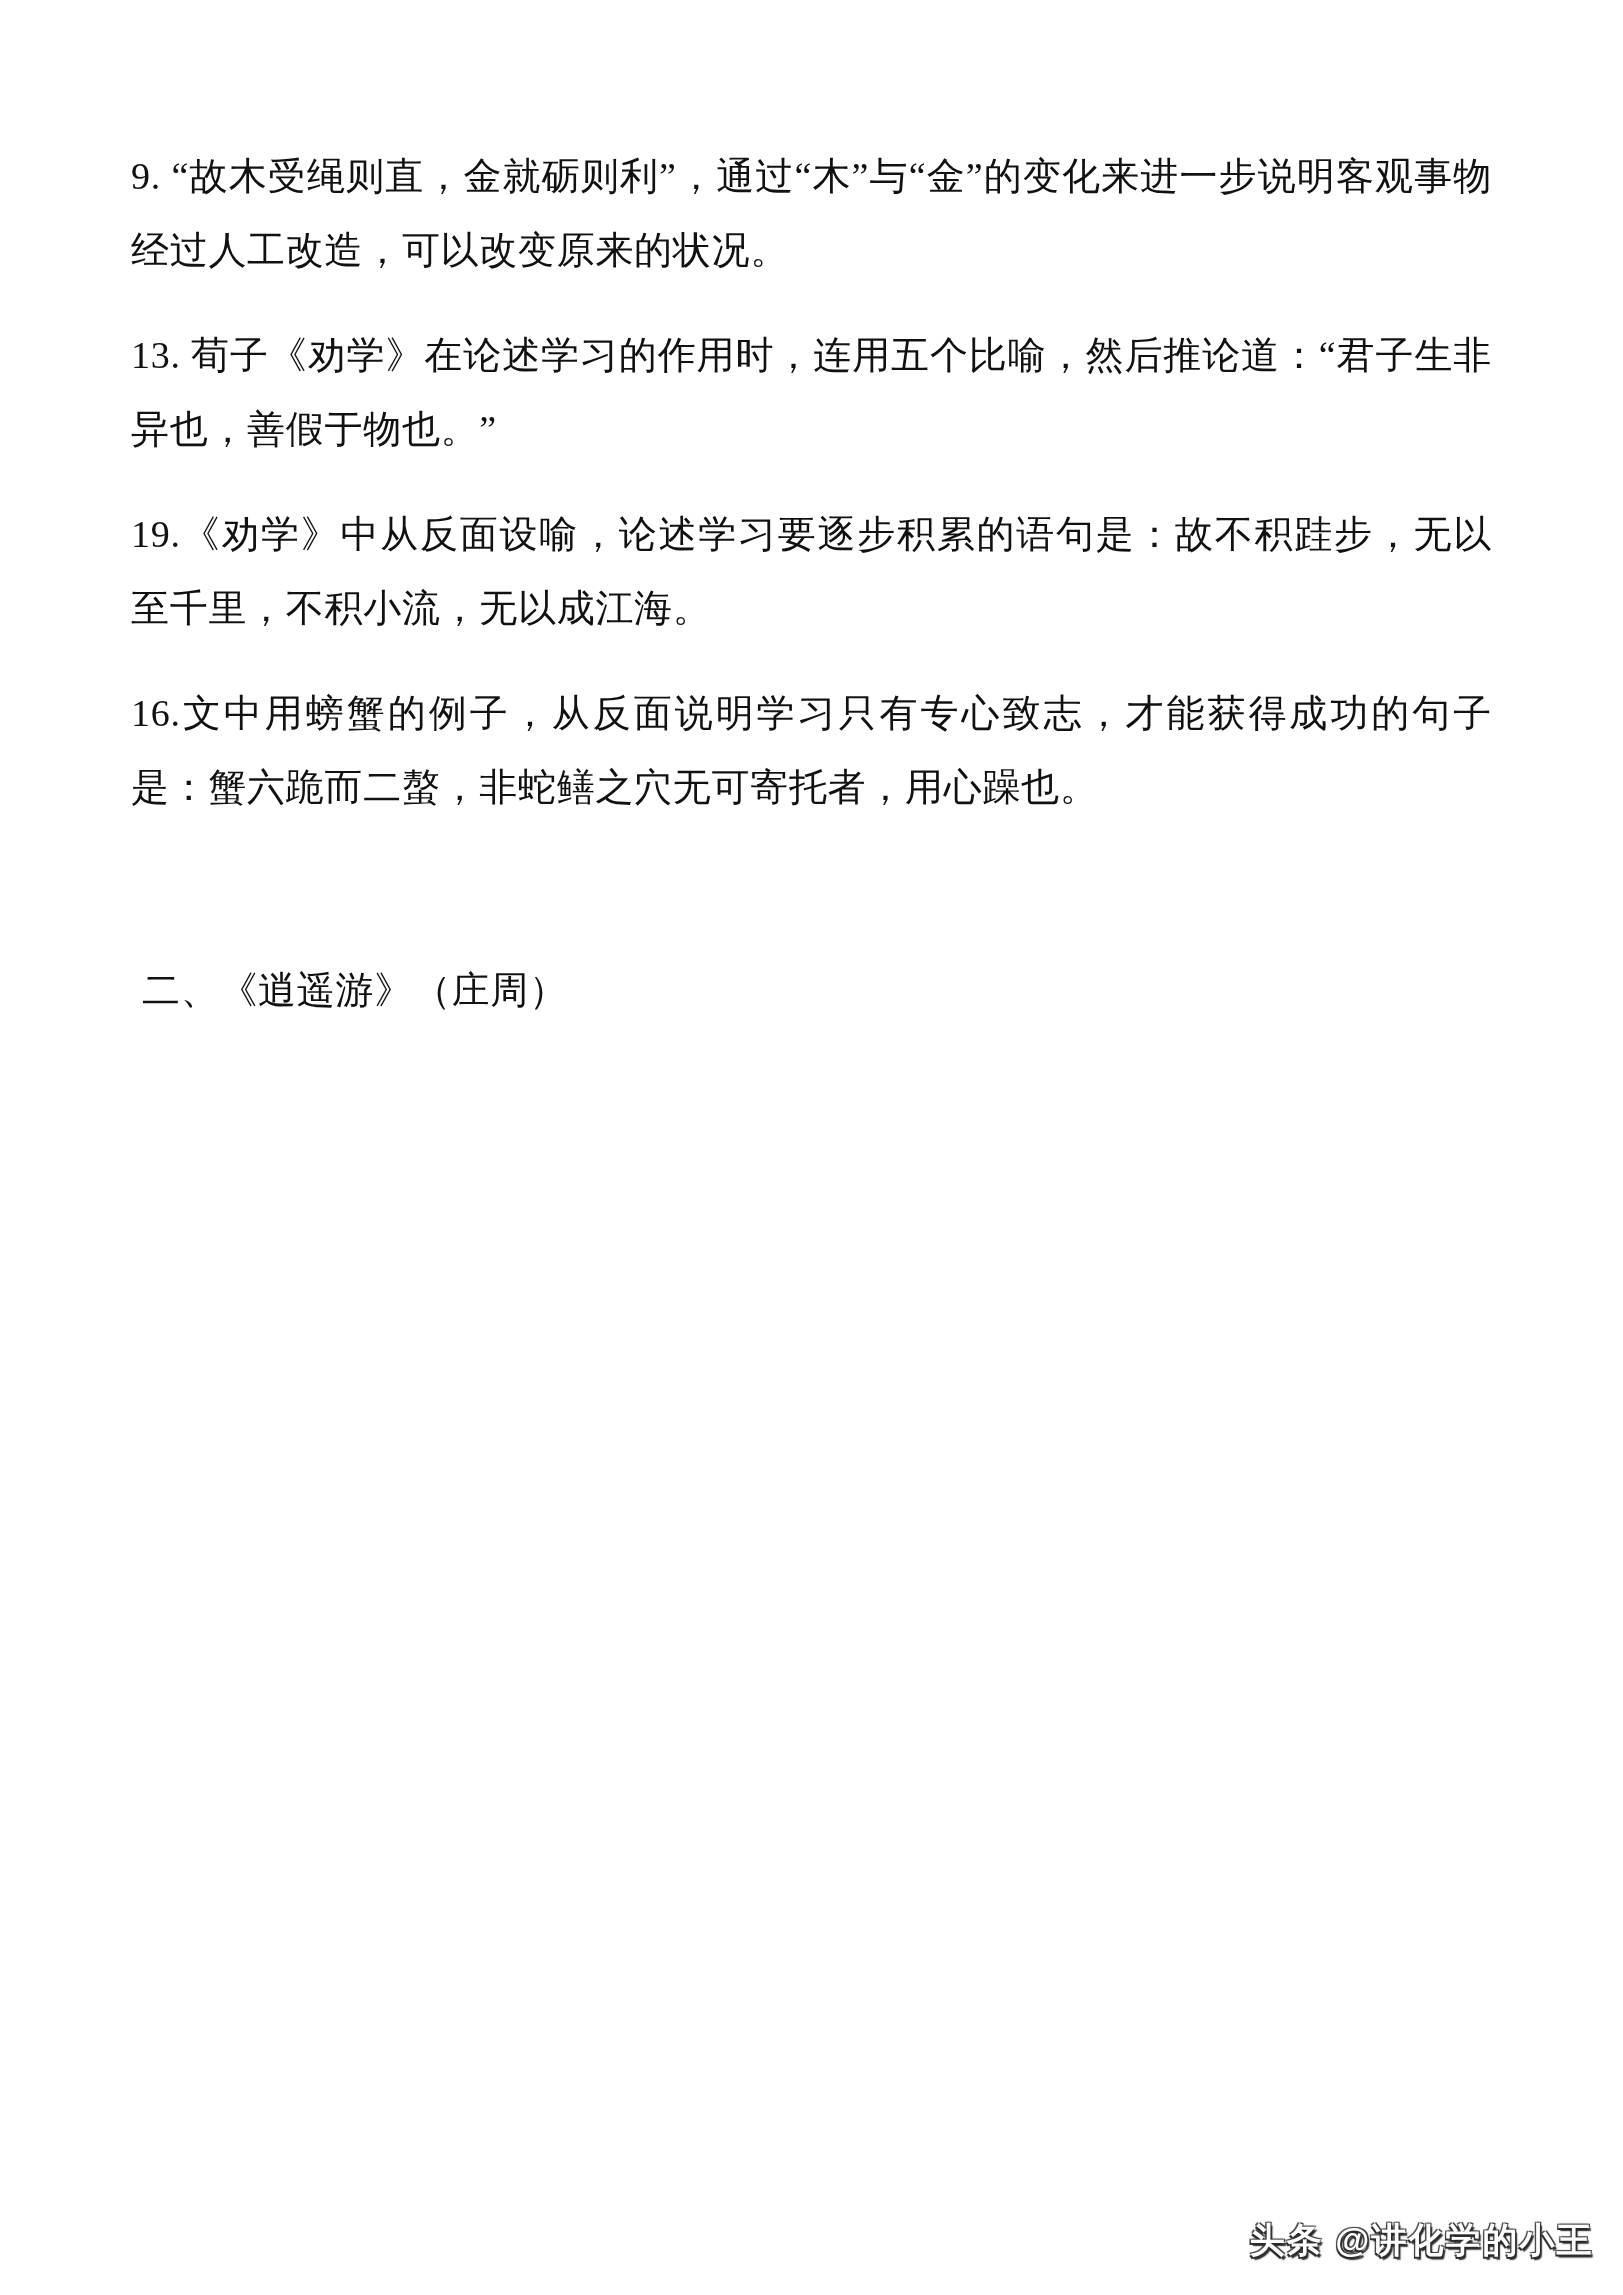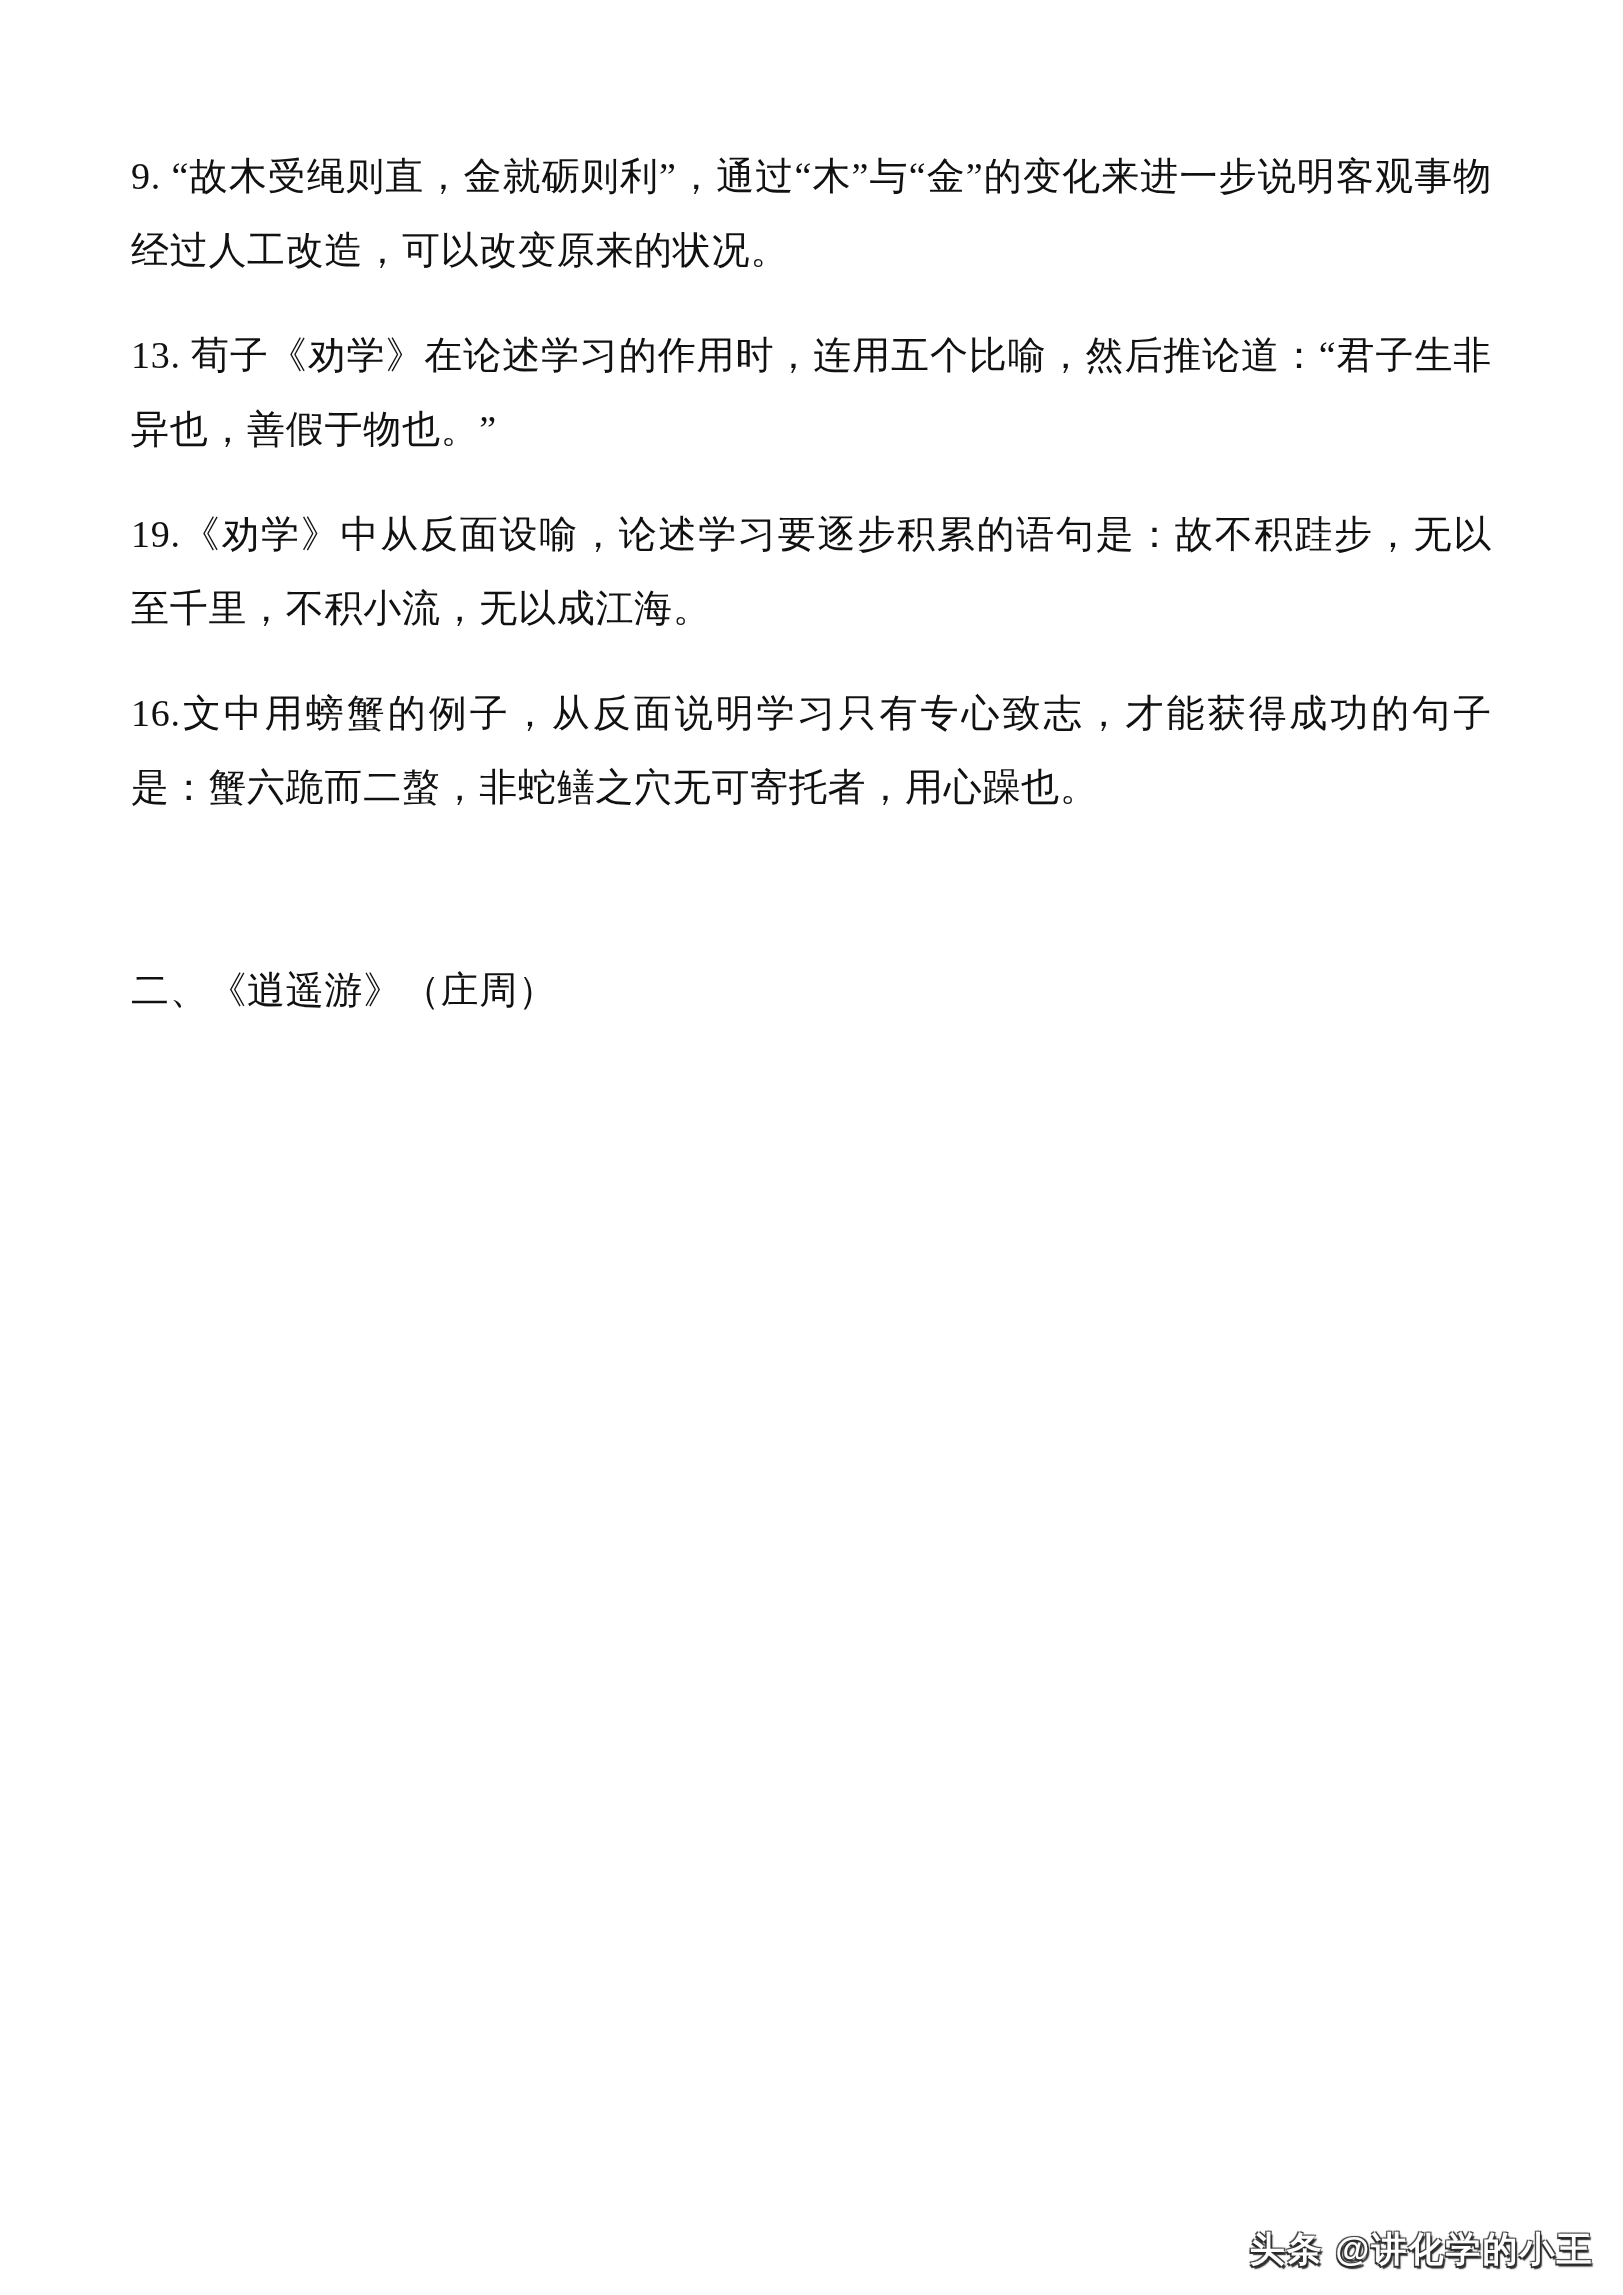--- a/index.html
+++ b/index.html
@@ -21,30 +21,30 @@
   }
   .para {
     margin: 0 0 31px 0;
     font-size: 38px;
     line-height: 74px;
     text-align: justify;
     text-justify: inter-ideograph;
     letter-spacing: 0.7px;
   }
   .section-heading {
-    margin: 129px 0 31px 0;
+    margin: 129px 0 31px 11px;
     font-size: 38px;
     line-height: 74px;
     font-weight: normal;
     letter-spacing: 0.7px;
   }
   .watermark {
     position: absolute;
     right: 29.5px;
-    bottom: 22px;
+    bottom: 31px;
     font-family: "Liberation Sans", sans-serif;
     font-size: 35px;
     font-weight: 700;
     letter-spacing: 2px;
     color: #ffffff;
     text-shadow:
       2px 2.6px 1.3px #2a2a2a,
       -1.3px -1.3px 0.7px #4a4a4a,
       1.3px -1.3px 0.7px #3a3a3a,
       -1.3px 2px 0.7px #2a2a2a;

